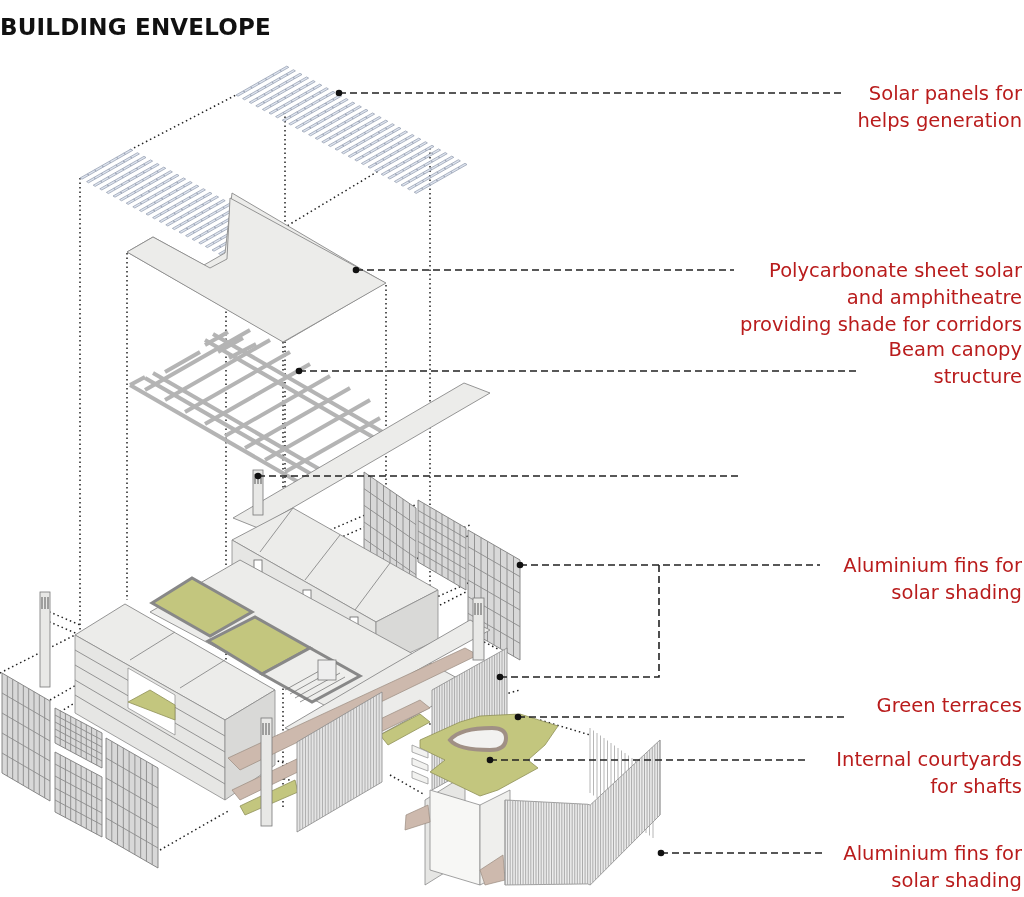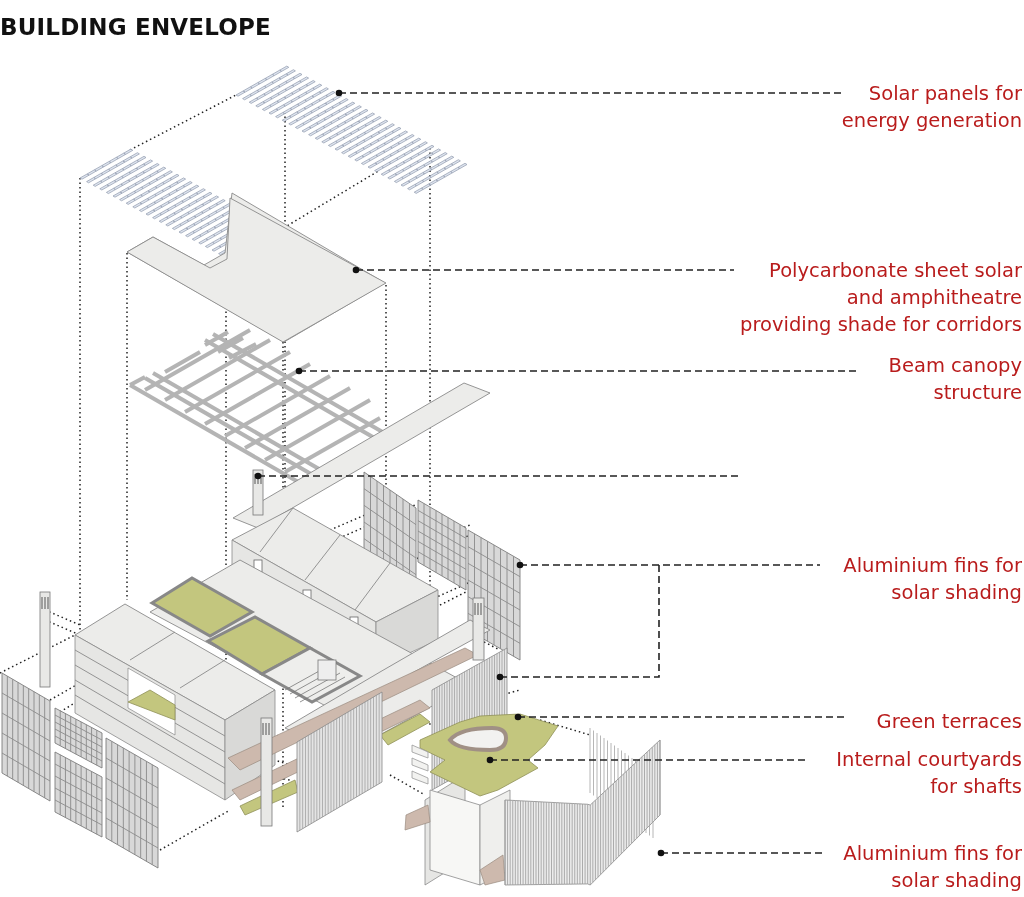--- a/index.html
+++ b/index.html
@@ -848,38 +848,38 @@
     <line class="leader" x1="490" y1="760" x2="808" y2="760"></line>
     <circle class="dot" cx="490" cy="760" r="3.3"></circle>
 
     <line class="leader" x1="661" y1="853" x2="824" y2="853"></line>
     <circle class="dot" cx="661" cy="853" r="3.3"></circle>
   </g>
 </svg>
 
 <div class="lbl" style="top:80px">
   <span>Solar panels for</span>
-  <span>energy generation</span>
+  <span>helps generation</span>
 </div>
 <div class="lbl" style="top:257px">
   <span>Polycarbonate sheet solar</span>
   <span>and amphitheatre</span>
   <span>providing shade for corridors</span>
 </div>
-<div class="lbl" style="top:352px">
+<div class="lbl" style="top:336px">
   <span>Beam canopy</span>
   <span>structure</span>
 </div>
 <div class="lbl" style="top:462px">
 </div>
 <div class="lbl" style="top:552px">
   <span>Aluminium fins for</span>
   <span>solar shading</span>
 </div>
-<div class="lbl" style="top:708px">
+<div class="lbl" style="top:692px">
   <span>Green terraces</span>
 </div>
 <div class="lbl" style="top:746px">
   <span>Internal courtyards</span>
   <span>for shafts</span>
 </div>
 <div class="lbl" style="top:840px">
   <span>Aluminium fins for</span>
   <span>solar shading</span>
 </div>

